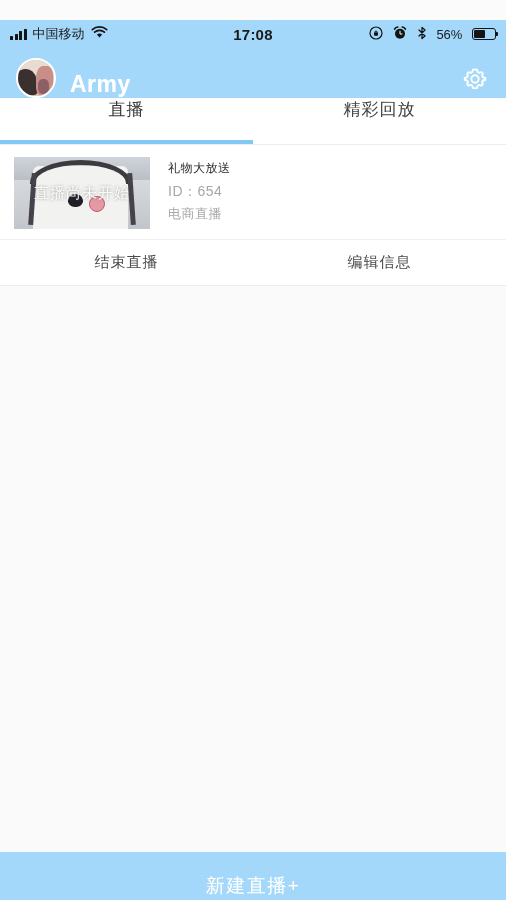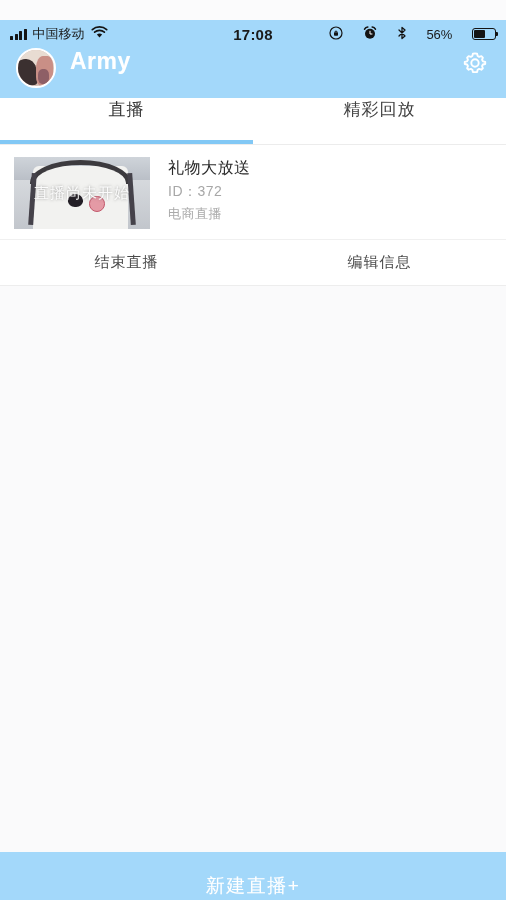--- a/index.html
+++ b/index.html
@@ -45,21 +45,21 @@
   .status-center {
     flex: 0 0 auto;
     font-weight: bold;
     font-size: 15px;
     letter-spacing: .2px;
   }
   .status-right {
     display: flex;
     align-items: center;
     justify-content: flex-end;
-    gap: 20px;
+    gap: 10px;
     flex: 1 1 0;
     min-width: 0;
   }
   .signal-bars {
     display: flex;
     align-items: flex-end;
     gap: 1.5px;
     height: 12px;
   }
   .signal-bars i {
@@ -107,21 +107,21 @@
     width: 56%;
     background: #141414;
     border-radius: 1px;
   }
 
   
   .header {
     height: 50px;
     background: #a3d8fa;
     display: flex;
-    align-items: flex-start;
+    align-items: flex-end;
     padding: 0 14px 0 16px;
     box-sizing: border-box;
     flex: none;
   }
   .avatar {
     width: 40px;
     height: 40px;
     border-radius: 50%;
     border: 2px solid #ffffff;
     box-sizing: border-box;
@@ -298,21 +298,21 @@
     text-shadow: 0 0 3px rgba(80,80,80,.55);
   }
   .card-info {
     flex: 1;
     padding-left: 18px;
     display: flex;
     flex-direction: column;
     min-width: 0;
   }
   .card-title {
-    font-size: 16px;
+    font-size: 12px;
     color: #2b2b2b;
     line-height: 22px;
     letter-spacing: .5px;
   }
   .card-id {
     font-size: 14px;
     color: #a7a7a7;
     line-height: 24px;
     letter-spacing: .5px;
   }
@@ -461,21 +461,21 @@
       <span class="handle"></span>
       <span class="strap-l"></span>
       <span class="strap-r"></span>
       <span class="dot-dark"></span>
       <span class="dot-pink"></span>
       <div class="thumb-overlay">直播尚未开始</div>
     </div>
     <div class="card-info">
       <div class="card-title">礼物大放送</div>
       <div class="card-id">
-        <span>ID：</span><span>372</span>
+        <span>ID：</span><span>654</span>
       </div>
       <div class="card-bottom">
         <span class="card-category">电商直播</span>
       </div>
     </div>
   </div>
 
   <div class="actions">
     <div class="action">
       <span>结束直播</span>

